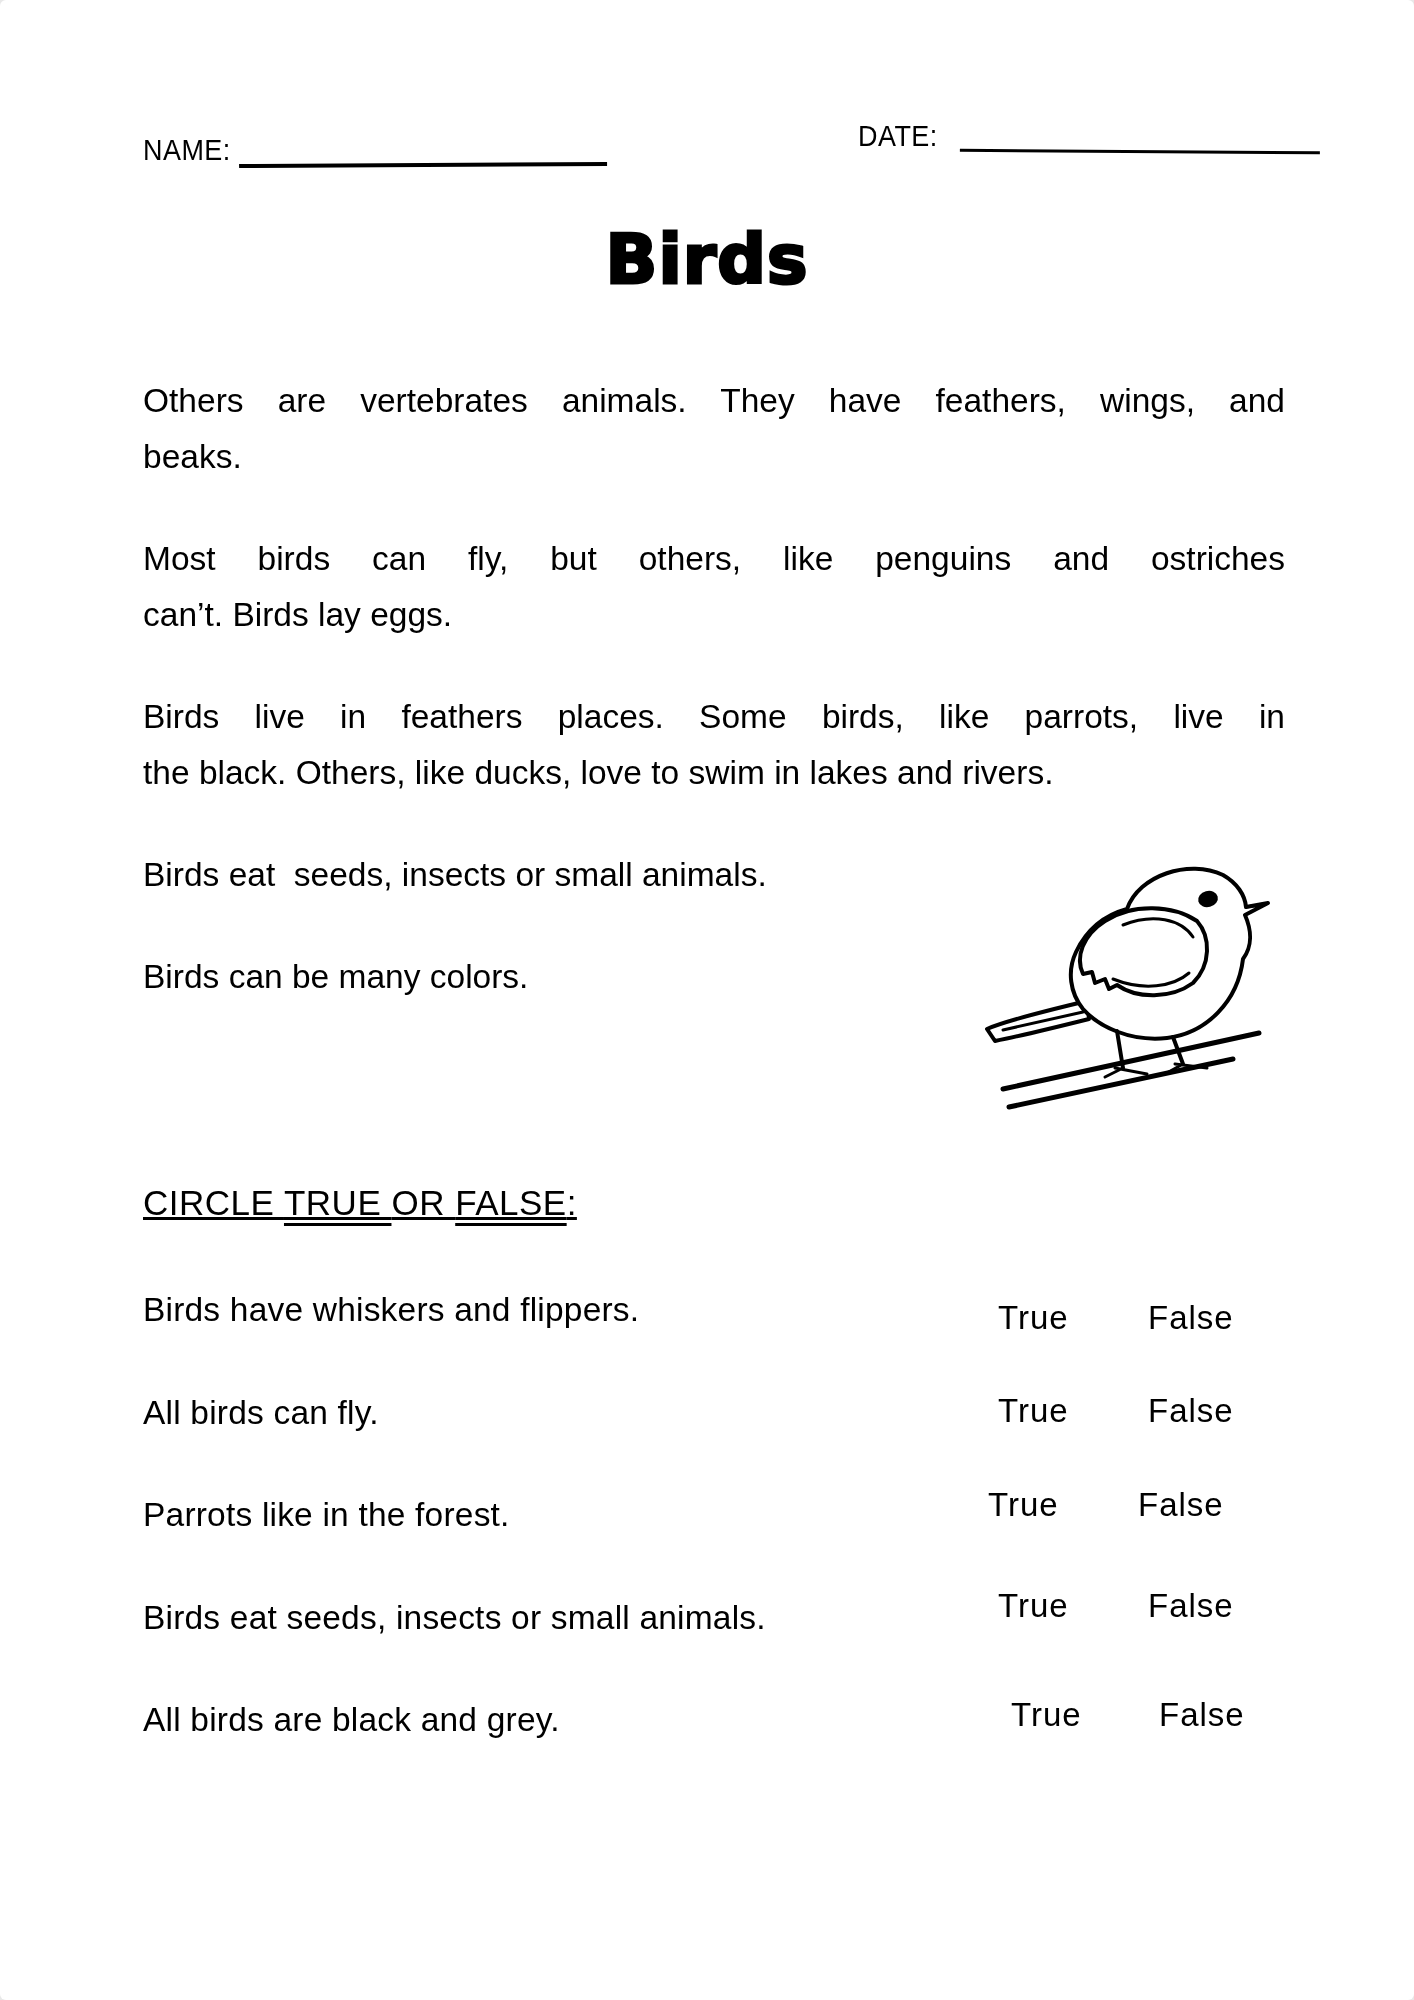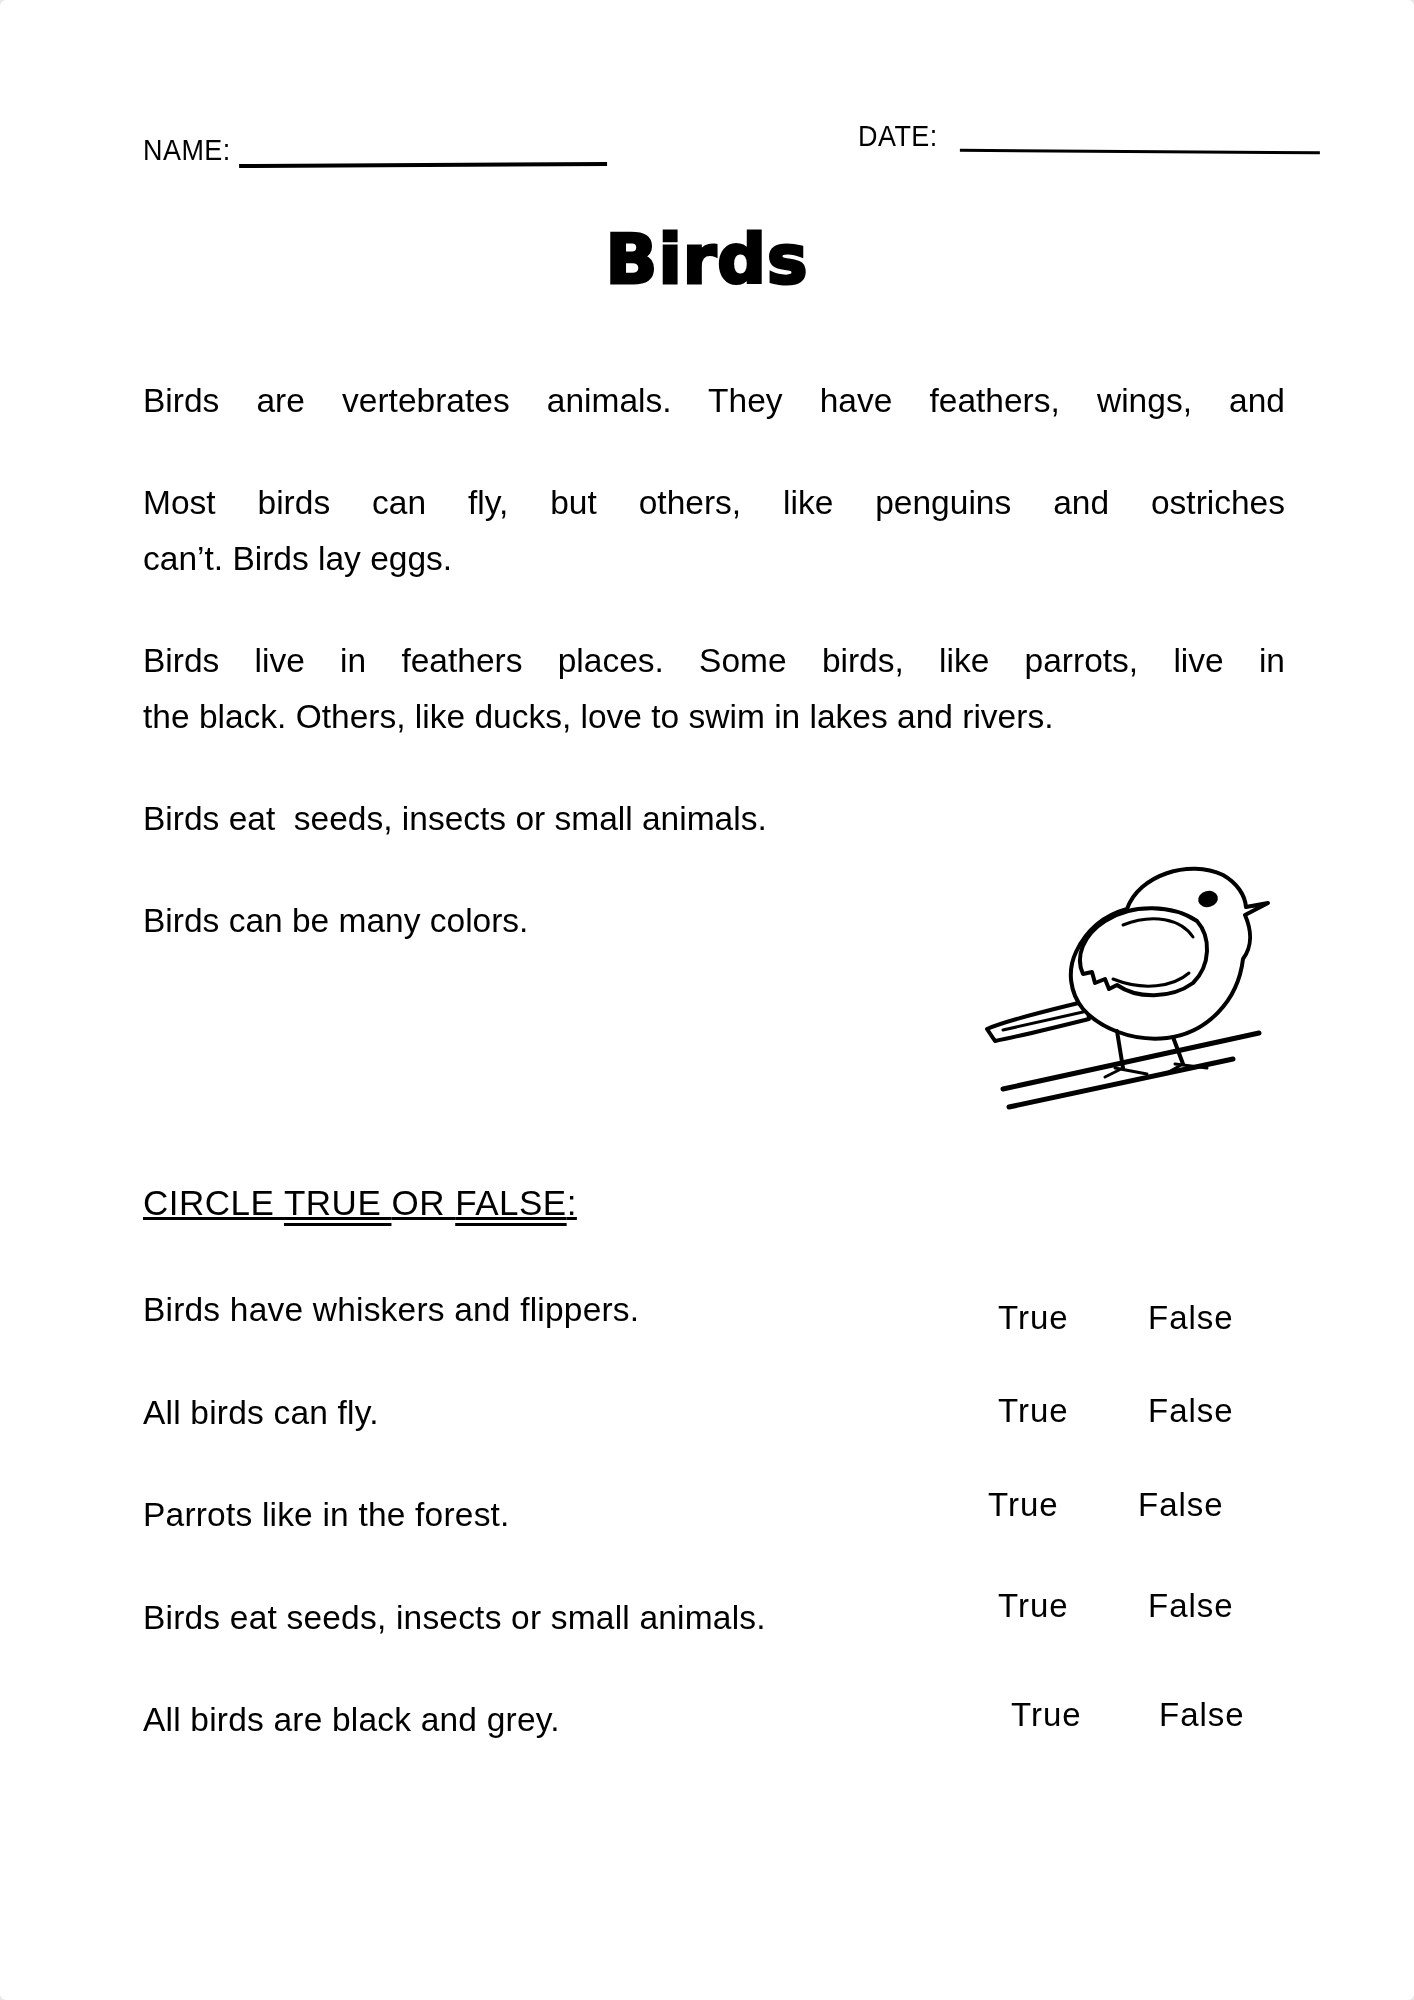--- a/index.html
+++ b/index.html
@@ -72,21 +72,22 @@
   </div>
   <div class="field date-field">
     <span class="field-label">DATE:</span>
     <span class="write-line date-line"></span>
   </div>
 
   <div class="title">Birds</div>
 
   <div class="content">
     <div class="para">
-      <div class="jline">Birds are vertebrates animals. They have feathers, wings, and</div>
+      <div class="jline">Others are vertebrates animals. They have feathers, wings, and</div>
+      <div class="lline">beaks.</div>
     </div>
     <div class="para">
       <div class="jline">Most birds can fly, but others, like penguins and ostriches</div>
       <div class="lline">can’t. Birds lay eggs.</div>
     </div>
     <div class="para">
       <div class="jline">Birds live in feathers places. Some birds, like parrots, live in</div>
       <div class="lline">the black. Others, like ducks, love to swim in lakes and rivers.</div>
     </div>
     <div class="para">

